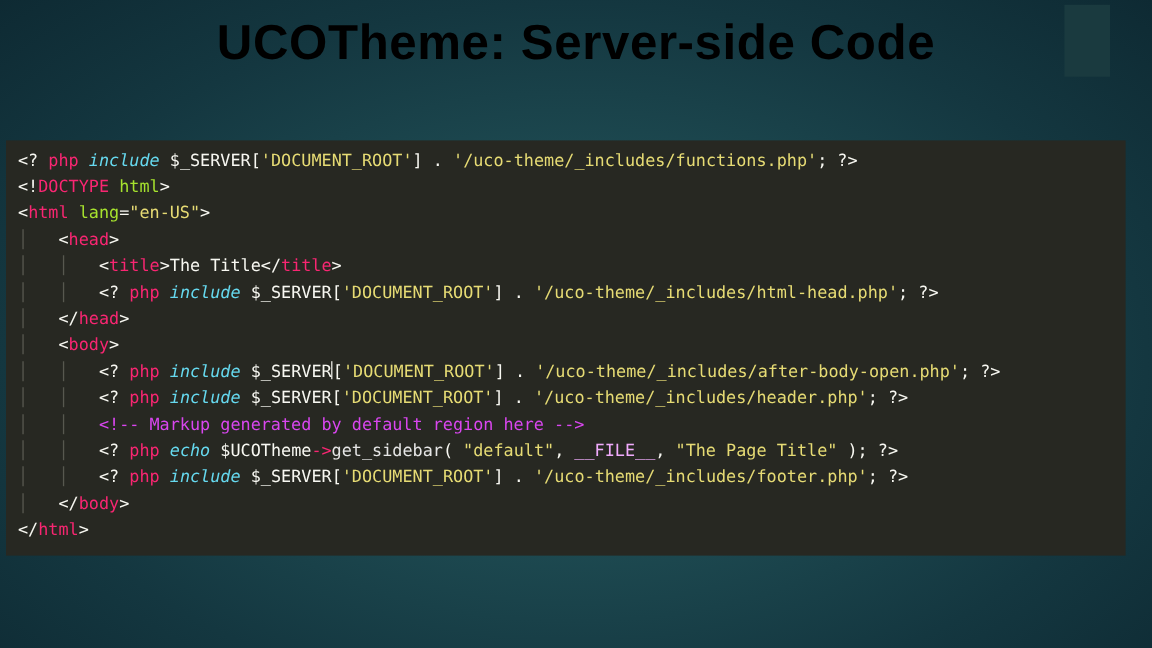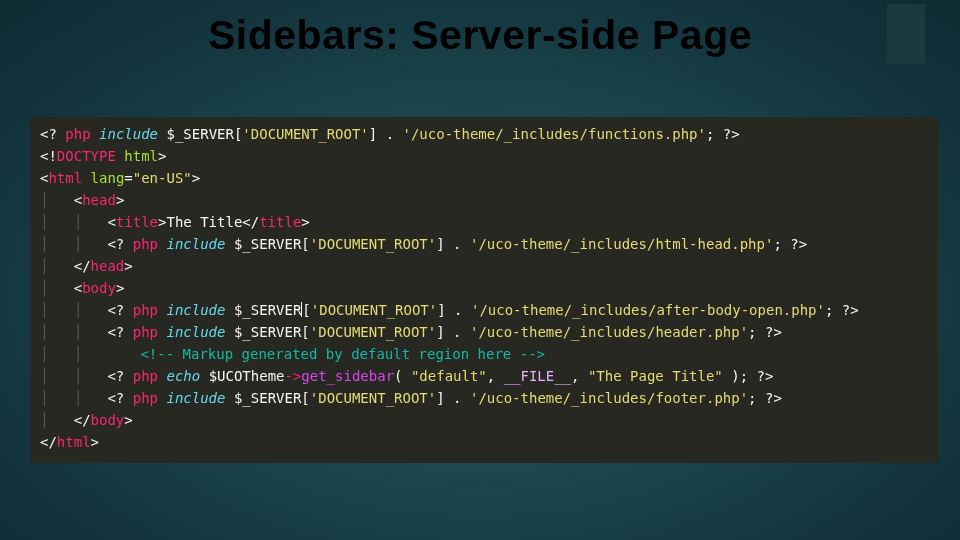--- a/index.html
+++ b/index.html
@@ -40,21 +40,21 @@
     position: absolute;
     top: 0;
     right: 35px;
     width: 38px;
     height: 60px;
     background: #1a3a3f;
   }
 
   .code-area {
     position: absolute;
-    left: 30px;
+    left: 5px;
     right: 22px;
     top: 117px;
     background: #272822;
     color: #f8f8f2;
     font-family: Consolas, Menlo, "DejaVu Sans Mono", monospace;
     font-size: 14px;
     line-height: 22px;
     padding: 6px 10px 10px 10px;
     white-space: pre;
   }
@@ -65,37 +65,37 @@
     letter-spacing: 0px;
   }
 
   
   .c-del   { color: #f8f8f2; }      
   .c-tag   { color: #f92672; }      
   .c-kw    { color: #66d9ef; font-style: italic; } 
   .c-var   { color: #f8f8f2; }      
   .c-str   { color: #e6db74; }      
   .c-attr  { color: #a6e22e; }      
-  .c-cmt   { color: #14b8a6; margin-left: 33px; }      
+  .c-cmt   { color: #d946ef; }      
   .c-purple{ color: #f0abfc; }      
-  .c-func  { color: #d946ef; }      
+  .c-func  { color: #e5e5e5; }      
 
   .cursor {
     display: inline-block;
     width: 1px;
     height: 15px;
     background: #f8f8f2;
     vertical-align: -2px;
   }
 </style>
 </head>
 <body>
 
 <div class="slide">
 
   <div class="title-bar">
-    <div class="title-text">Sidebars: Server-side Page</div>
+    <div class="title-text">UCOTheme: Server-side Code</div>
     <div class="accent-block"></div>
   </div>
 
   <div class="code-area" id="code-area"><div class="row"><span class="c-del">&lt;? </span><span class="c-tag">php</span><span class="c-del"> </span><span class="c-kw">include</span><span class="c-del"> </span><span class="c-var">$_SERVER</span><span class="c-del">[</span><span class="c-str">'DOCUMENT_ROOT'</span><span class="c-del">] . </span><span class="c-str">'/uco-theme/_includes/functions.php'</span><span class="c-del">; ?&gt;</span></div><div class="row"><span class="c-del">&lt;!</span><span class="c-tag">DOCTYPE</span><span class="c-del"> </span><span class="c-attr">html</span><span class="c-del">&gt;</span></div><div class="row"><span class="c-del">&lt;</span><span class="c-tag">html</span><span class="c-del"> </span><span class="c-attr">lang</span><span class="c-del">=</span><span class="c-str">"en-US"</span><span class="c-del">&gt;</span></div><div class="row"><span class="indent-guides">│   </span><span class="c-del">&lt;</span><span class="c-tag">head</span><span class="c-del">&gt;</span></div><div class="row"><span class="indent-guides">│   │   </span><span class="c-del">&lt;</span><span class="c-tag">title</span><span class="c-del">&gt;</span><span class="c-del">The Title</span><span class="c-del">&lt;/</span><span class="c-tag">title</span><span class="c-del">&gt;</span></div><div class="row"><span class="indent-guides">│   │   </span><span class="c-del">&lt;? </span><span class="c-tag">php</span><span class="c-del"> </span><span class="c-kw">include</span><span class="c-del"> </span><span class="c-var">$_SERVER</span><span class="c-del">[</span><span class="c-str">'DOCUMENT_ROOT'</span><span class="c-del">] . </span><span class="c-str">'/uco-theme/_includes/html-head.php'</span><span class="c-del">; ?&gt;</span></div><div class="row"><span class="indent-guides">│   </span><span class="c-del">&lt;/</span><span class="c-tag">head</span><span class="c-del">&gt;</span></div><div class="row"><span class="indent-guides">│   </span><span class="c-del">&lt;</span><span class="c-tag">body</span><span class="c-del">&gt;</span></div><div class="row"><span class="indent-guides">│   │   </span><span class="c-del">&lt;? </span><span class="c-tag">php</span><span class="c-del"> </span><span class="c-kw">include</span><span class="c-del"> </span><span class="c-var">$_SERV</span><span class="c-var">ER</span><span class="cursor"></span><span class="c-del">[</span><span class="c-str">'DOCUMENT_ROOT'</span><span class="c-del">] . </span><span class="c-str">'/uco-theme/_includes/after-body-open.php'</span><span class="c-del">; ?&gt;</span></div><div class="row"><span class="indent-guides">│   │   </span><span class="c-del">&lt;? </span><span class="c-tag">php</span><span class="c-del"> </span><span class="c-kw">include</span><span class="c-del"> </span><span class="c-var">$_SERVER</span><span class="c-del">[</span><span class="c-str">'DOCUMENT_ROOT'</span><span class="c-del">] . </span><span class="c-str">'/uco-theme/_includes/header.php'</span><span class="c-del">; ?&gt;</span></div><div class="row"><span class="indent-guides">│   │   </span><span class="c-cmt">&lt;!-- Markup generated by default region here --&gt;</span></div><div class="row"><span class="indent-guides">│   │   </span><span class="c-del">&lt;? </span><span class="c-tag">php</span><span class="c-del"> </span><span class="c-kw">echo</span><span class="c-del"> </span><span class="c-var">$UCOTheme</span><span class="c-tag">-&gt;</span><span class="c-func">get_sidebar</span><span class="c-del">( </span><span class="c-str">"default"</span><span class="c-del">, </span><span class="c-purple">__FILE__</span><span class="c-del">, </span><span class="c-str">"The Page Title"</span><span class="c-del"> ); ?&gt;</span></div><div class="row"><span class="indent-guides">│   │   </span><span class="c-del">&lt;? </span><span class="c-tag">php</span><span class="c-del"> </span><span class="c-kw">include</span><span class="c-del"> </span><span class="c-var">$_SERVER</span><span class="c-del">[</span><span class="c-str">'DOCUMENT_ROOT'</span><span class="c-del">] . </span><span class="c-str">'/uco-theme/_includes/footer.php'</span><span class="c-del">; ?&gt;</span></div><div class="row"><span class="indent-guides">│   </span><span class="c-del">&lt;/</span><span class="c-tag">body</span><span class="c-del">&gt;</span></div><div class="row"><span class="c-del">&lt;/</span><span class="c-tag">html</span><span class="c-del">&gt;</span></div></div>
 
 </div>
 
 </body></html>

